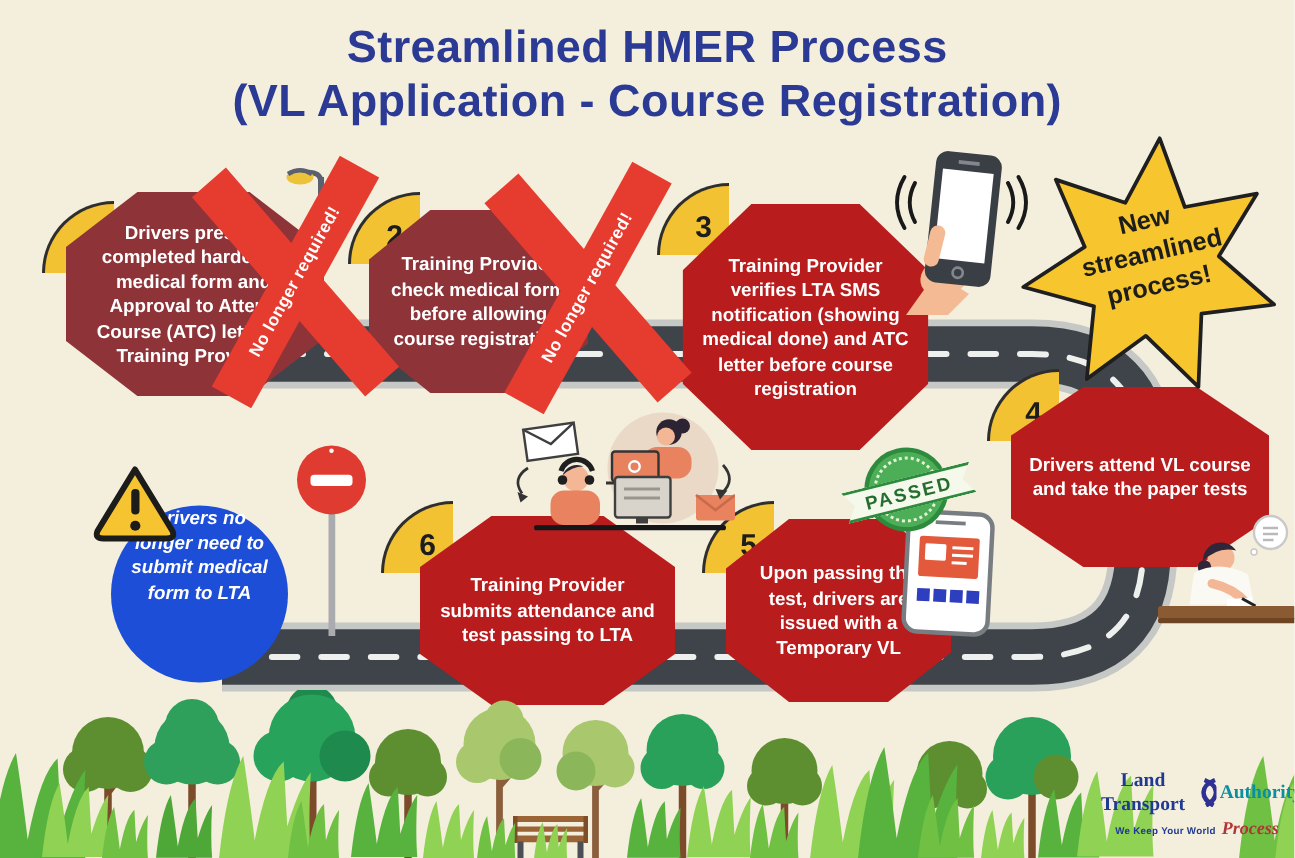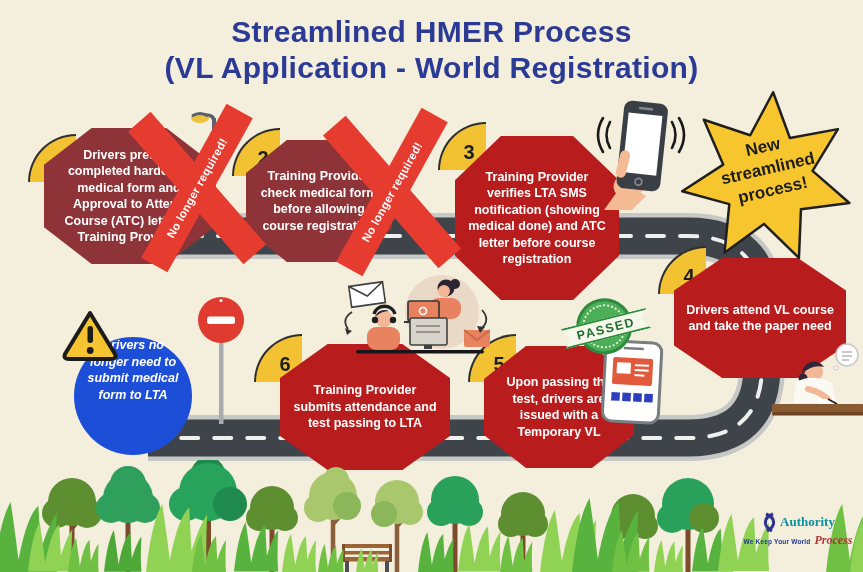--- a/index.html
+++ b/index.html
@@ -65,21 +65,21 @@
   .logo-moving{font-family:"Liberation Serif",serif;font-style:italic;font-weight:700;
                color:#b03537;font-size:12px;}
 </style>
 </head>
 <body>
 
 <div class="canvas">
 
   <div class="abs title">
     <div>Streamlined HMER Process</div>
-    <div>(VL Application - World Registration)</div>
+    <div>(VL Application - Course Registration)</div>
   </div>
 
   <svg class="abs" style="left:0;top:0;z-index:1;" width="863" height="572">
     <path d="M158,236 L688,236 Q762,236 762,310 L762,366 Q762,438 688,438 L148,438" fill="none" stroke="#c6c8c5" stroke-width="46"></path>
     <path d="M158,236 L688,236 Q762,236 762,310 L762,366 Q762,438 688,438 L148,438" fill="none" stroke="#3f444b" stroke-width="37"></path>
     <path d="M158,236 L688,236 Q762,236 762,310 L762,366 Q762,438 688,438 L148,438" fill="none" stroke="#eef0ee" stroke-width="4" stroke-dasharray="17 16" stroke-dashoffset="6" stroke-linecap="round"></path>
   </svg>
 
   <svg class="abs" style="left:185px;top:106px;z-index:2;" width="44" height="126">
     <path d="M29,16 Q29,8 19,9" fill="none" stroke="#5a6070" stroke-width="3.5"></path>
@@ -131,21 +131,21 @@
     <div class="oct teal">
       <p>Training Provider verifies LTA SMS notification (showing medical done) and ATC letter before course registration</p>
     </div>
   </div>
 
   <div class="abs step" style="left:674px;top:258px;width:172px;height:120px;">
     <div class="badge" style="left:-16px;top:-12px;">
       <span>4</span>
     </div>
     <div class="oct teal">
-      <p>Drivers attend VL course and take the paper need</p>
+      <p>Drivers attend VL course and take the paper tests</p>
     </div>
   </div>
 
   <div class="abs step" style="left:484px;top:346px;width:150px;height:122px;">
     <div class="badge" style="left:-16px;top:-12px;">
       <span>5</span>
     </div>
     <div class="oct teal">
       <p>Upon passing the test, drivers are issued with a Temporary VL</p>
     </div>
@@ -371,20 +371,21 @@
     <use href="#tuft" fill="#6fc043" transform="translate(612,70) scale(1.1)"></use>
     <use href="#tuft" fill="#8fd254" transform="translate(654,80) scale(0.85)"></use>
     <use href="#tuft" fill="#57b33e" transform="translate(692,66) scale(1.2)"></use>
     <use href="#tuft" fill="#8fd254" transform="translate(718,54) scale(1.5)"></use>
     <use href="#tuft" fill="#6fc043" transform="translate(826,44) scale(1.8)"></use>
     <use href="#tuft" fill="#8fd254" transform="translate(850,62) scale(1.35)"></use>
   </svg>
 
   <div class="abs logo" style="left:728px;top:512px;">
     <div class="logo-row1">
+      <span class="logo-lt">Land Transport</span>
       <svg width="17" height="20">
         <path d="M5,2 C15,6 15,14 6,19" fill="none" stroke="#2e3192" stroke-width="3"></path>
         <path d="M12,2 C2,6 2,14 11,19" fill="none" stroke="#2e3192" stroke-width="3"></path>
       </svg>
       <span class="logo-auth">Authority</span>
     </div>
     <div class="logo-row2">
       <span class="logo-tag">We Keep Your World</span>
       <span class="logo-moving">Process</span>
     </div>

